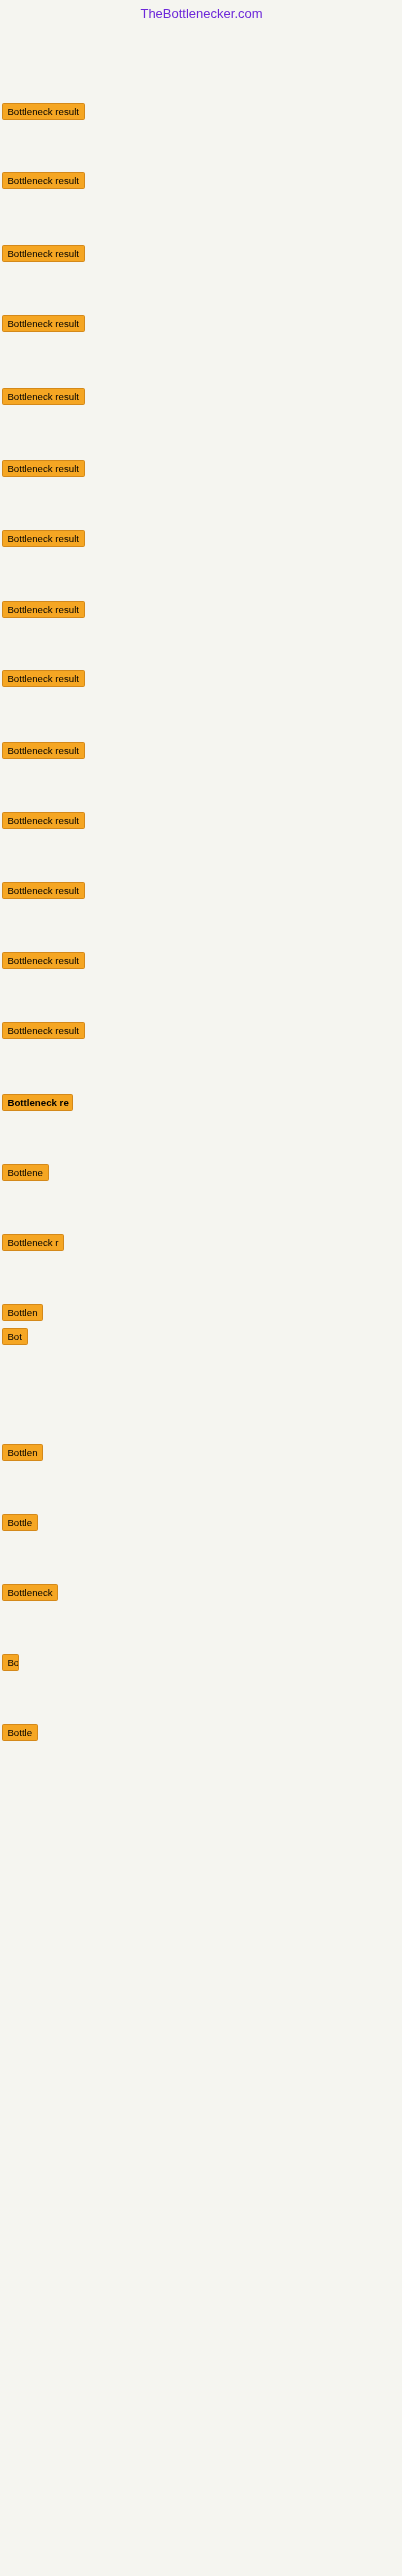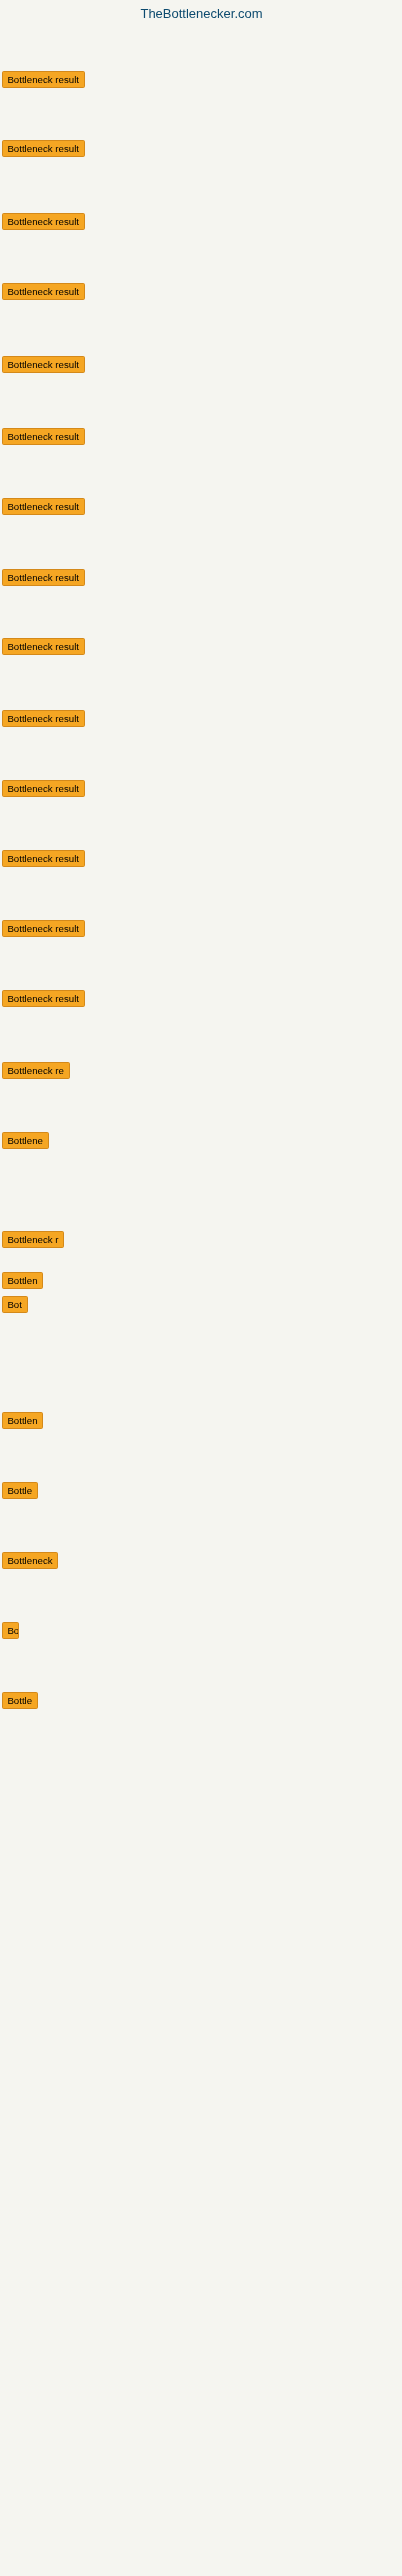--- a/index.html
+++ b/index.html
@@ -12,36 +12,37 @@
       width: 403px;
       min-height: 2576px;
       background-color: #f5f5f0;
       font-family: Arial, sans-serif;
       position: relative;
     }
 
     .site-title {
       text-align: center;
       font-size: 13px;
-      color: #0c4a6e;
+      color: #6d28d9;
       padding: 6.4px 0 3.2px 0;
       font-weight: normal;
     }
 
     .bottleneck-badge {
       display: inline-block;
       background-color: #f5a623;
       color: #000;
       font-size: 9.7px;
       padding: 2.4px 4.8px;
       border: 0.8px solid #d4891a;
       border-radius: 1.6px;
       white-space: nowrap;
       overflow: hidden;
       font-weight: normal;
+      margin-top: 32px;
     }
 
     .badge-row {
       position: absolute;
       left: 1.6px;
     }
   </style>
 </head>
 <body>
 
@@ -57,23 +58,23 @@
     <div class="badge-row" style="top: 331px; left: 1.6px;"><span class="bottleneck-badge" style="max-width: 93px;">Bottleneck result</span></div>
     <div class="badge-row" style="top: 403px; left: 1.6px;"><span class="bottleneck-badge" style="max-width: 93px;">Bottleneck result</span></div>
     <div class="badge-row" style="top: 473px; left: 1.6px;"><span class="bottleneck-badge" style="max-width: 93px;">Bottleneck result</span></div>
     <div class="badge-row" style="top: 544px; left: 1.6px;"><span class="bottleneck-badge" style="max-width: 93px;">Bottleneck result</span></div>
     <div class="badge-row" style="top: 613px; left: 1.6px;"><span class="bottleneck-badge" style="max-width: 93px;">Bottleneck result</span></div>
     <div class="badge-row" style="top: 685px; left: 1.6px;"><span class="bottleneck-badge" style="max-width: 93px;">Bottleneck result</span></div>
     <div class="badge-row" style="top: 755px; left: 1.6px;"><span class="bottleneck-badge" style="max-width: 93px;">Bottleneck result</span></div>
     <div class="badge-row" style="top: 825px; left: 1.6px;"><span class="bottleneck-badge" style="max-width: 93px;">Bottleneck result</span></div>
     <div class="badge-row" style="top: 895px; left: 1.6px;"><span class="bottleneck-badge" style="max-width: 93px;">Bottleneck result</span></div>
     <div class="badge-row" style="top: 965px; left: 1.6px;"><span class="bottleneck-badge" style="max-width: 89px;">Bottleneck result</span></div>
-    <div class="badge-row" style="top: 1037px; left: 1.6px;"><span class="bottleneck-badge" style="max-width: 71px;">Bottleneck re</span></div>
+    <div class="badge-row" style="top: 1037px; left: 1.6px;"><span class="bottleneck-badge" style="max-width: 71px; font-weight: bold;">Bottleneck re</span></div>
     <div class="badge-row" style="top: 1107px; left: 1.6px;"><span class="bottleneck-badge" style="max-width: 50px;">Bottlene</span></div>
-    <div class="badge-row" style="top: 1206px; left: 1.6px;"><span class="bottleneck-badge" style="max-width: 66px;">Bottleneck r</span></div>
+    <div class="badge-row" style="top: 1177px; left: 1.6px;"><span class="bottleneck-badge" style="max-width: 66px;">Bottleneck r</span></div>
     <div class="badge-row" style="top: 1247px; left: 1.6px;"><span class="bottleneck-badge" style="max-width: 45px;">Bottlen</span></div>
     <div class="badge-row" style="top: 1271px; left: 1.6px;"><span class="bottleneck-badge" style="max-width: 26px;">Bot</span></div>
     <div class="badge-row" style="top: 1387px; left: 1.6px;"><span class="bottleneck-badge" style="max-width: 45px;">Bottlen</span></div>
     <div class="badge-row" style="top: 1457px; left: 1.6px;"><span class="bottleneck-badge" style="max-width: 37px;">Bottle</span></div>
     <div class="badge-row" style="top: 1527px; left: 1.6px;"><span class="bottleneck-badge" style="max-width: 56px;">Bottleneck</span></div>
     <div class="badge-row" style="top: 1597px; left: 1.6px;"><span class="bottleneck-badge" style="max-width: 17.7px;">Bo</span></div>
     <div class="badge-row" style="top: 1667px; left: 1.6px;"><span class="bottleneck-badge" style="max-width: 37px;">Bottle</span></div>
   </div>
 
 

